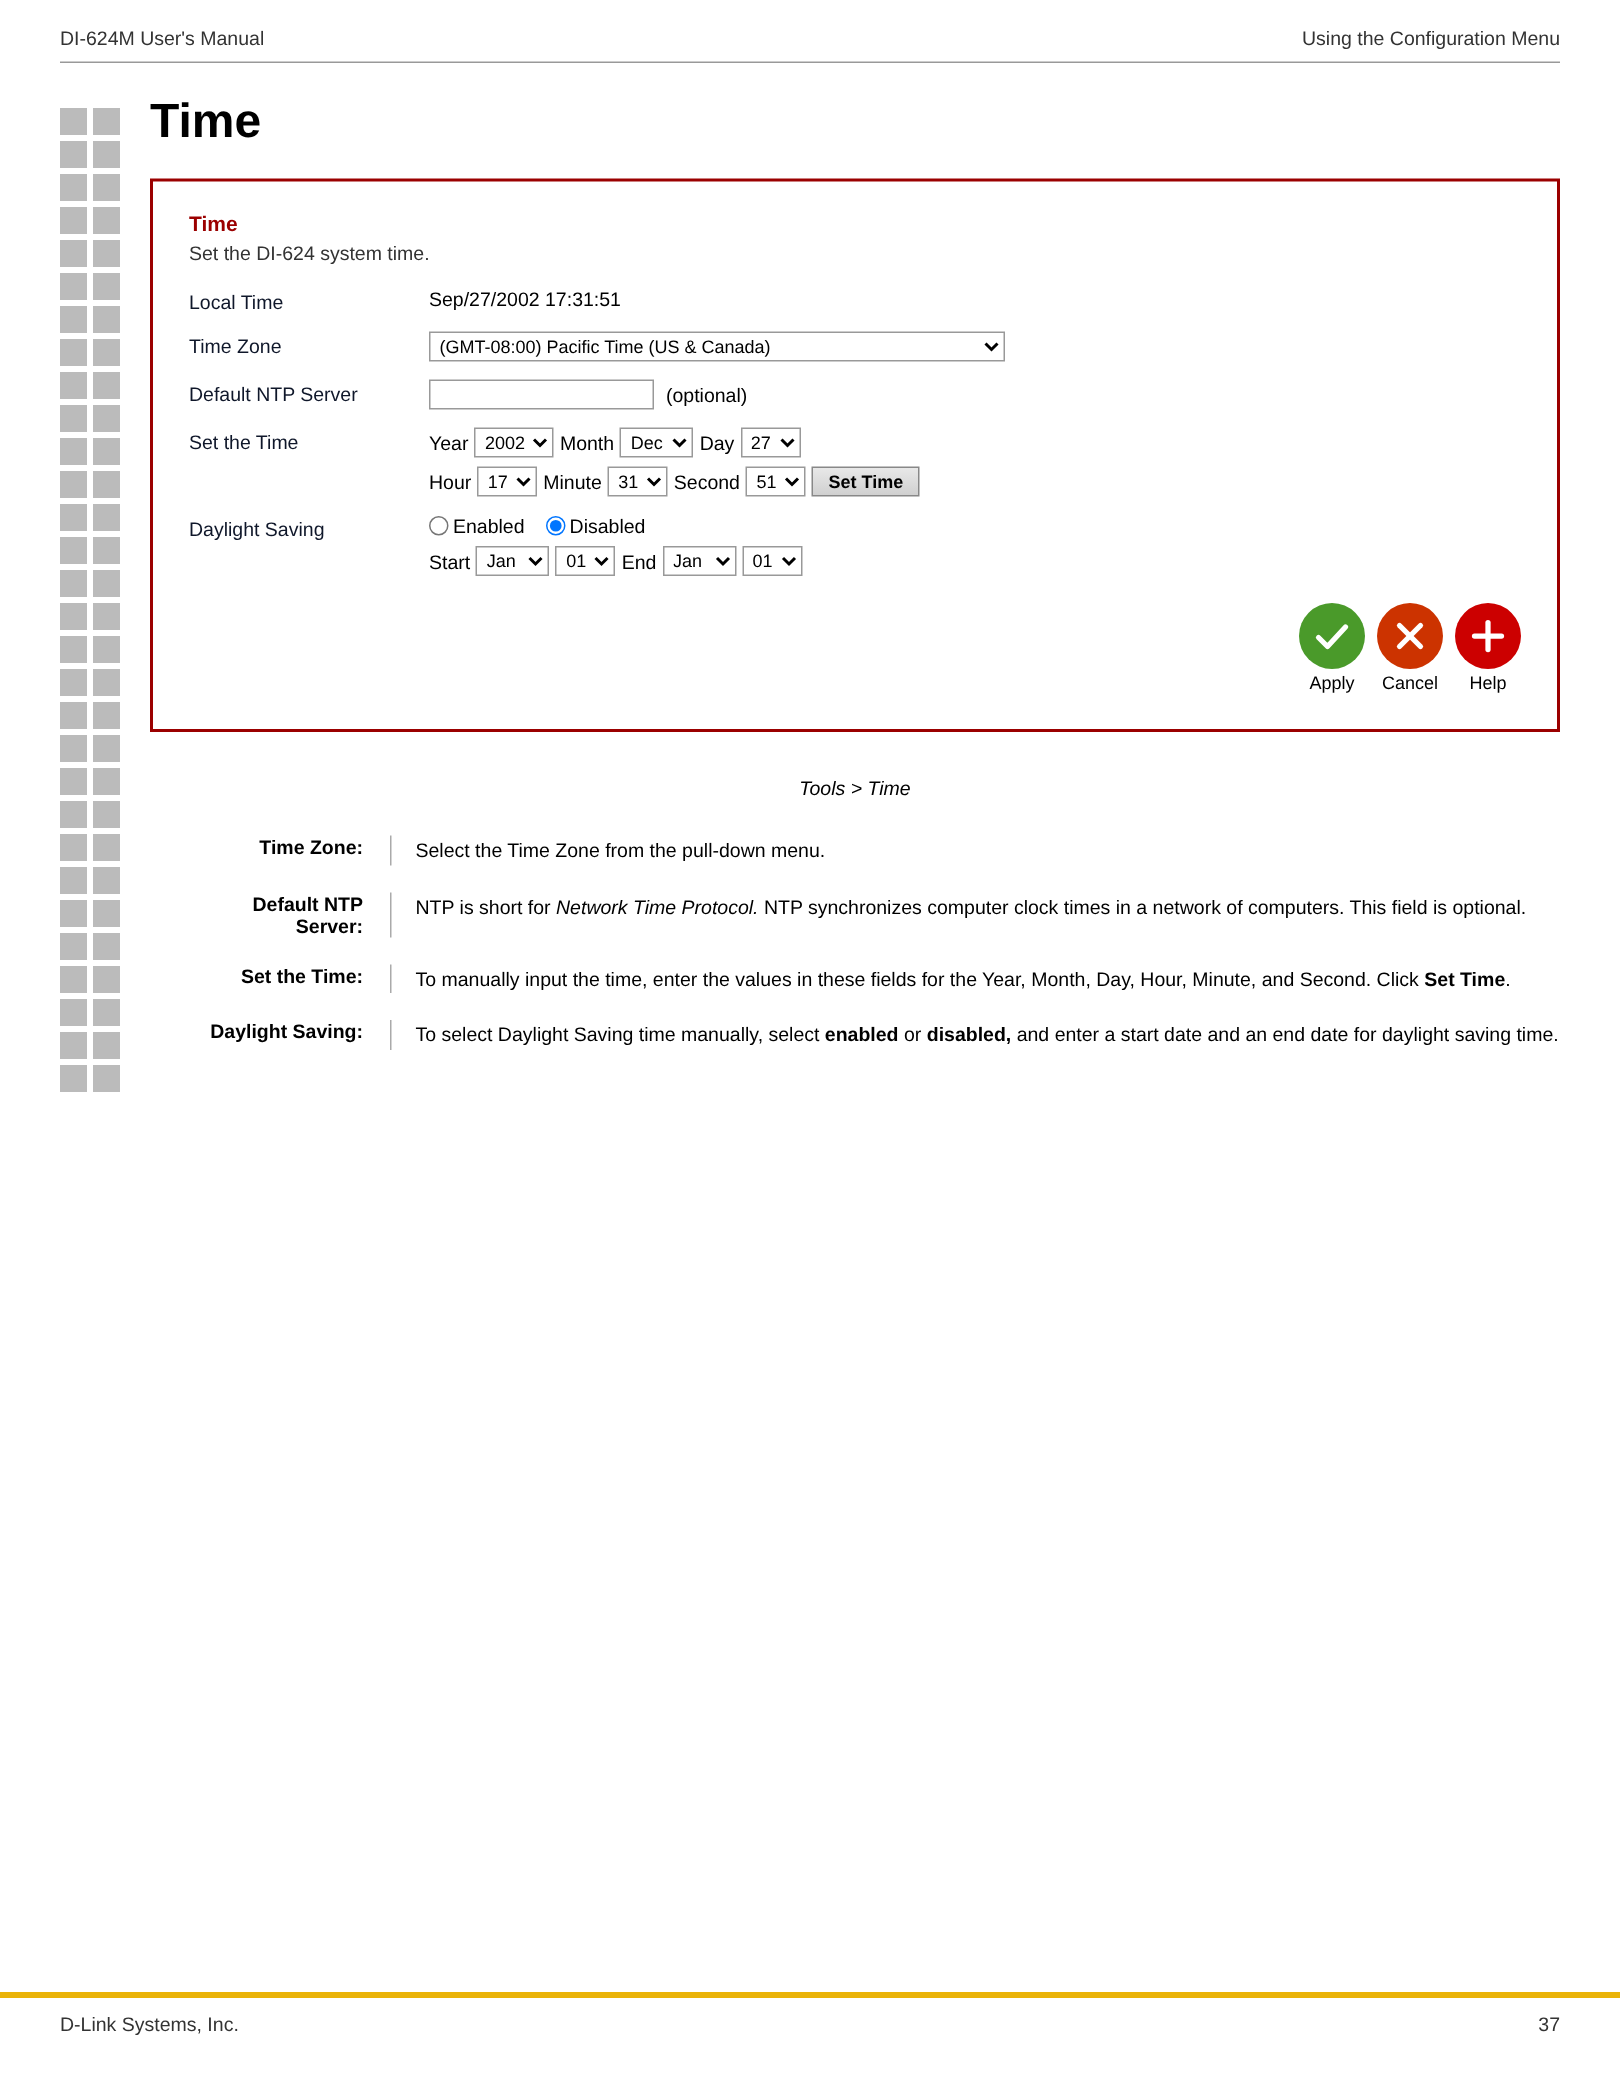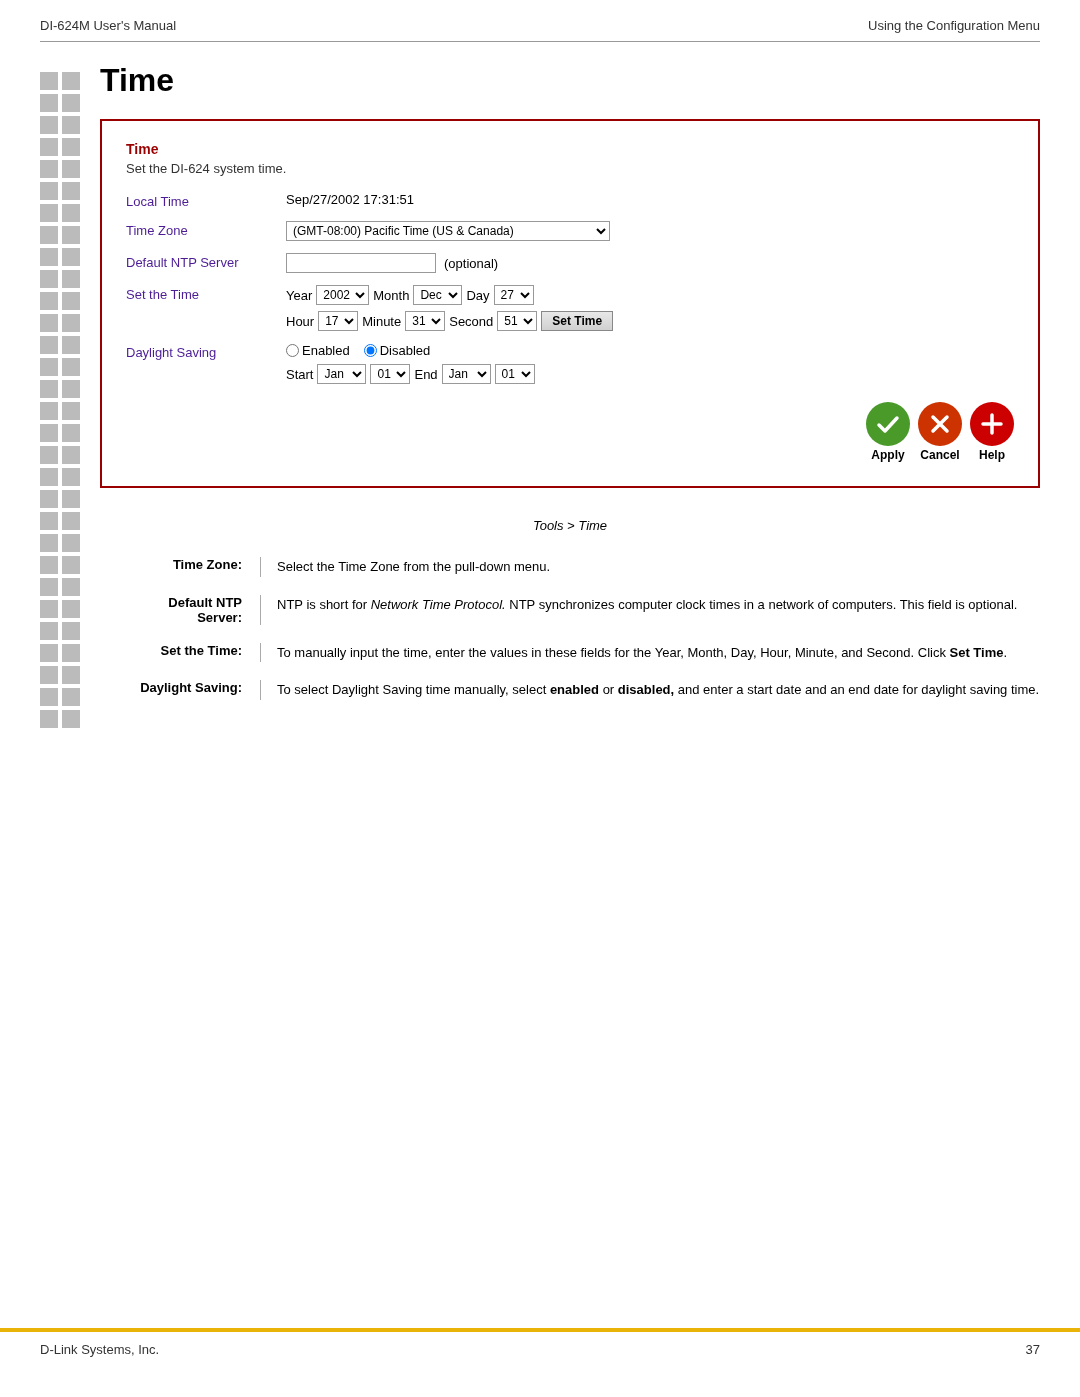--- a/index.html
+++ b/index.html
@@ -88,21 +88,21 @@
     
     .form-row {
       display: flex;
       align-items: flex-start;
       margin-bottom: 12px;
     }
 
     .form-label {
       width: 160px;
       font-size: 13px;
-      color: #4c1d95;
+      color: #0f172a;
       padding-top: 2px;
       flex-shrink: 0;
     }
 
     .form-value {
       font-size: 13px;
       color: #000;
     }
 
     
@@ -118,21 +118,21 @@
     .ntp-input {
       border: 1px solid #999;
       width: 150px;
       height: 20px;
       font-size: 12px;
       padding: 1px 4px;
     }
 
     
     .tz-select {
-      width: 324px;
+      width: 384px;
     }
 
     
     .set-time-row {
       display: flex;
       flex-direction: column;
       gap: 6px;
     }
 
     .time-line {
@@ -204,21 +204,21 @@
       font-size: 26px;
       cursor: pointer;
     }
 
     .apply-icon { background: #4a9a2a; }
     .cancel-icon { background: #cc3300; }
     .help-icon { background: #cc0000; }
 
     .action-label {
       font-size: 12px;
-      font-weight: bold;
+      font-weight: normal;
       color: #000;
     }
 
     
     .caption {
       text-align: center;
       font-style: italic;
       font-size: 13px;
       margin-bottom: 24px;
     }

